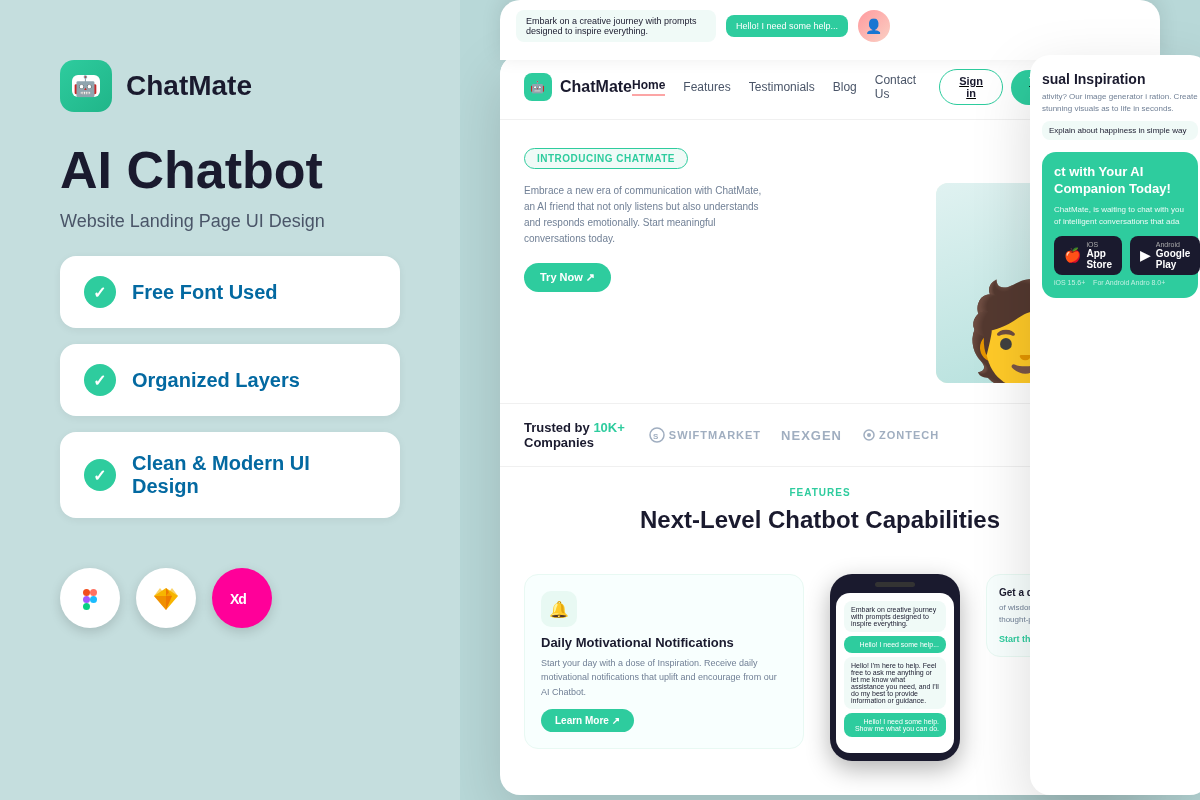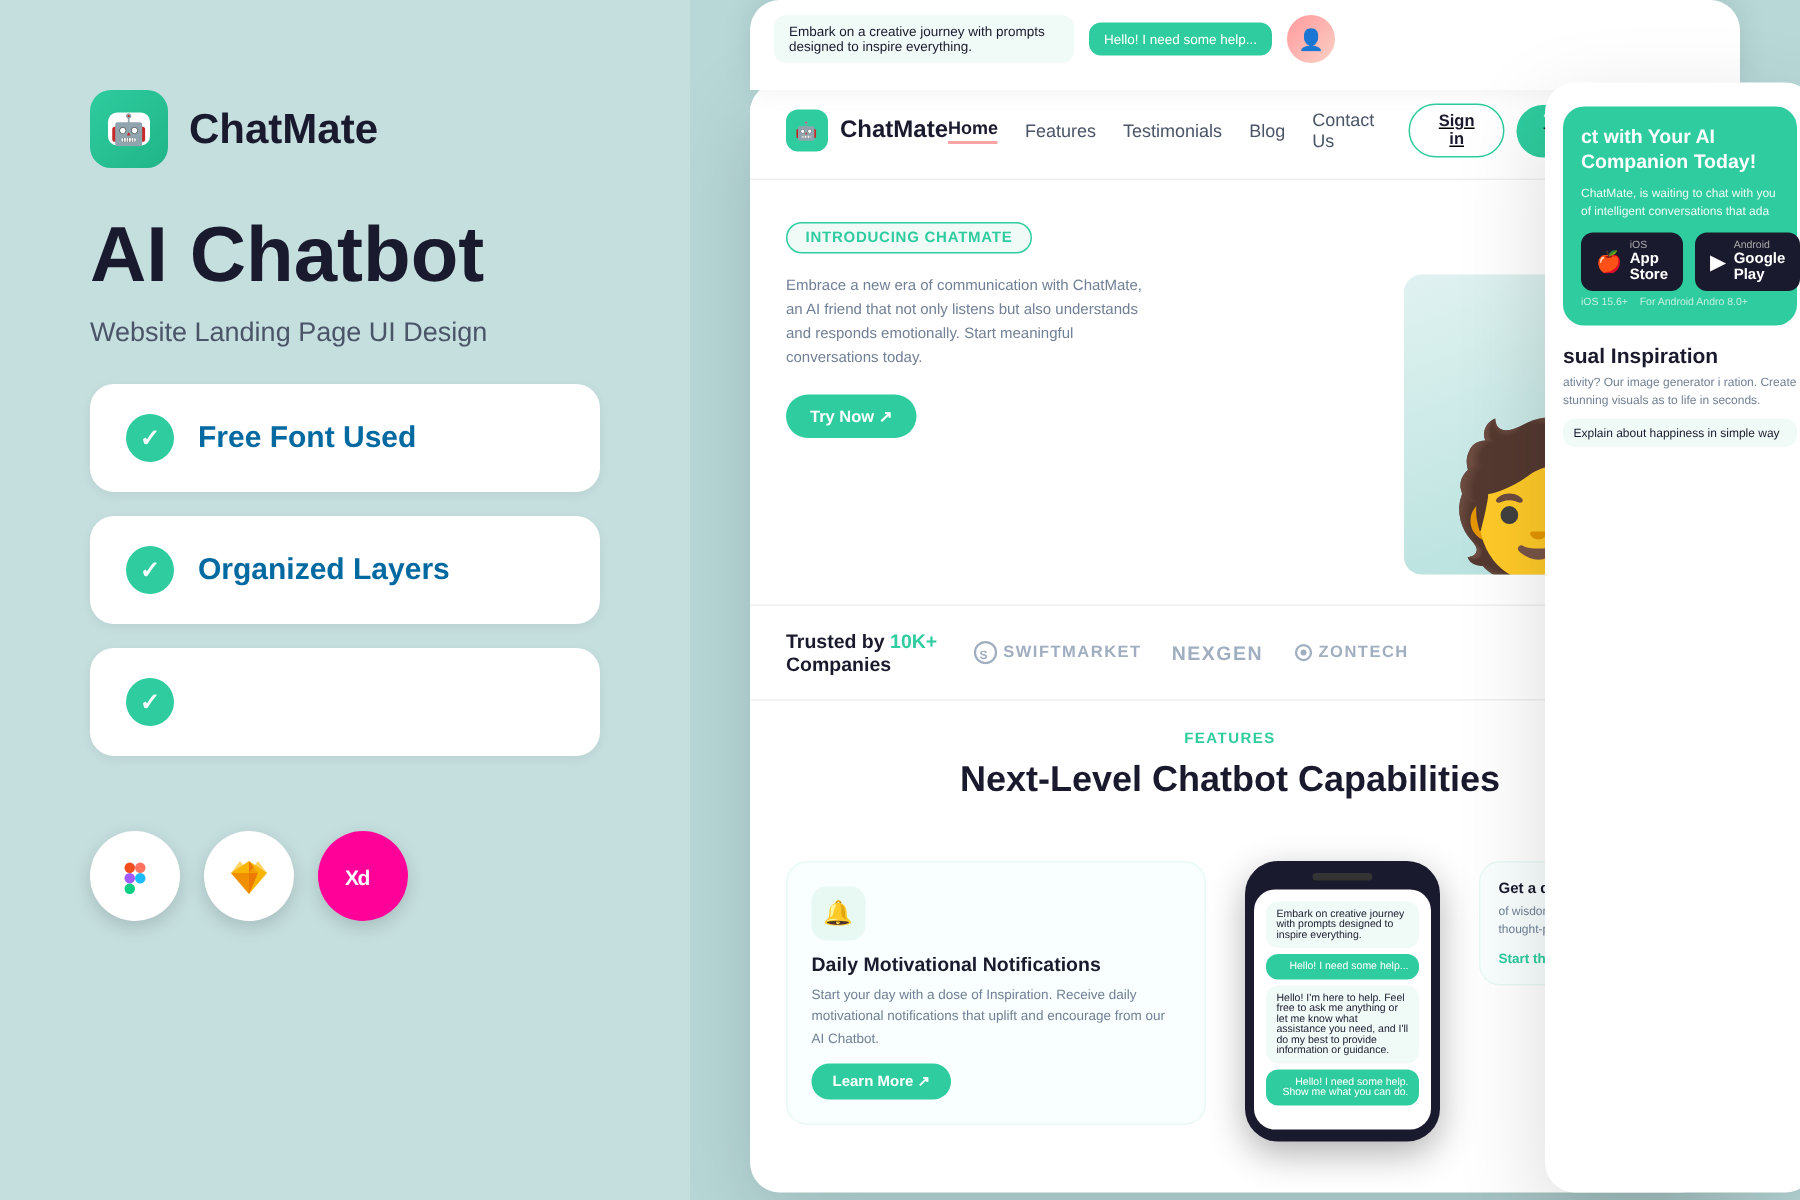--- a/index.html
+++ b/index.html
@@ -496,20 +496,21 @@
     <div class="feature-item">
       <div class="check-icon">✓</div>
       <span class="feature-text">Free Font Used</span>
     </div>
     <div class="feature-item">
       <div class="check-icon">✓</div>
       <span class="feature-text">Organized Layers</span>
     </div>
     <div class="feature-item">
       <div class="check-icon">✓</div>
+      <span class="feature-text">Clean &amp; Modern UI Design</span>
     </div>
   </div>
 
   <div class="tool-icons">
     <div class="tool-icon figma-icon">
       <svg width="28" height="28" viewBox="0 0 28 28">
         <rect x="7" y="5" width="7" height="7" rx="3.5" fill="#F24E1E"></rect>
         <rect x="14" y="5" width="7" height="7" rx="3.5" fill="#FF7262"></rect>
         <rect x="7" y="12" width="7" height="7" rx="3.5" fill="#A259FF"></rect>
         <rect x="7" y="19" width="7" height="7" rx="3.5" fill="#0ACF83"></rect>
@@ -649,20 +650,32 @@
           <div style="font-size:10px;font-weight:700;color:#1a1a2e;margin-bottom:4px;">Get a daily Insight</div>
           <div style="font-size:8px;color:#718096;line-height:1.5;">of wisdom, humor, and thought-provoking questions.</div>
           <div style="margin-top:8px;font-size:9px;color:#2ecc9e;font-weight:600;">Start this Prompt</div>
         </div>
       </div>
     </div>
   </div>
 
   <div style="position:absolute;right:-10px;top:55px;width:180px;height:740px;background:white;border-radius:20px;overflow:hidden;box-shadow:0 20px 60px rgba(0,0,0,0.15);z-index:5;">
     <div style="padding:16px 12px;">
+
+      <div style="margin-bottom:12px;">
+        <div style="font-size:14px;font-weight:800;color:#1a1a2e;margin-bottom:4px;">
+          <span>sual Inspiration</span>
+        </div>
+        <div style="font-size:8px;color:#718096;line-height:1.5;">
+          <span>ativity? Our image generator i ration. Create stunning visuals as to life in seconds.</span>
+        </div>
+        <div style="background:#f0faf7;border-radius:8px;padding:5px 7px;font-size:8px;color:#1a1a2e;margin-top:6px;">
+          <span>Explain about happiness in simple way</span>
+        </div>
+      </div>
 
       <div style="background:#2ecc9e;border-radius:14px;padding:12px;color:white;margin-bottom:12px;">
         <div style="font-size:13px;font-weight:800;line-height:1.3;margin-bottom:6px;">
           ct with Your AI Companion Today!
         </div>
         <div style="font-size:8px;line-height:1.5;opacity:0.9;margin-bottom:8px;">
           <span>ChatMate, is waiting to chat with you of intelligent conversations that ada</span>
         </div>
 
         <div class="app-badges">
@@ -679,28 +692,16 @@
               <span class="app-badge-sub">Android</span>
               <span class="app-badge-main">Google Play</span>
             </div>
           </div>
         </div>
         <div style="font-size:7px;color:rgba(255,255,255,0.7);margin-top:4px;">
           <span>iOS 15.6+</span>&nbsp;&nbsp;&nbsp;
           <span>For Android</span> Andro 8.0+
         </div>
       </div>
-
-      <div style="margin-bottom:12px;">
-        <div style="font-size:14px;font-weight:800;color:#1a1a2e;margin-bottom:4px;">
-          <span>sual Inspiration</span>
-        </div>
-        <div style="font-size:8px;color:#718096;line-height:1.5;">
-          <span>ativity? Our image generator i ration. Create stunning visuals as to life in seconds.</span>
-        </div>
-        <div style="background:#f0faf7;border-radius:8px;padding:5px 7px;font-size:8px;color:#1a1a2e;margin-top:6px;">
-          <span>Explain about happiness in simple way</span>
-        </div>
-      </div>
     </div>
   </div>
 
 </div>
 
 </body></html>

